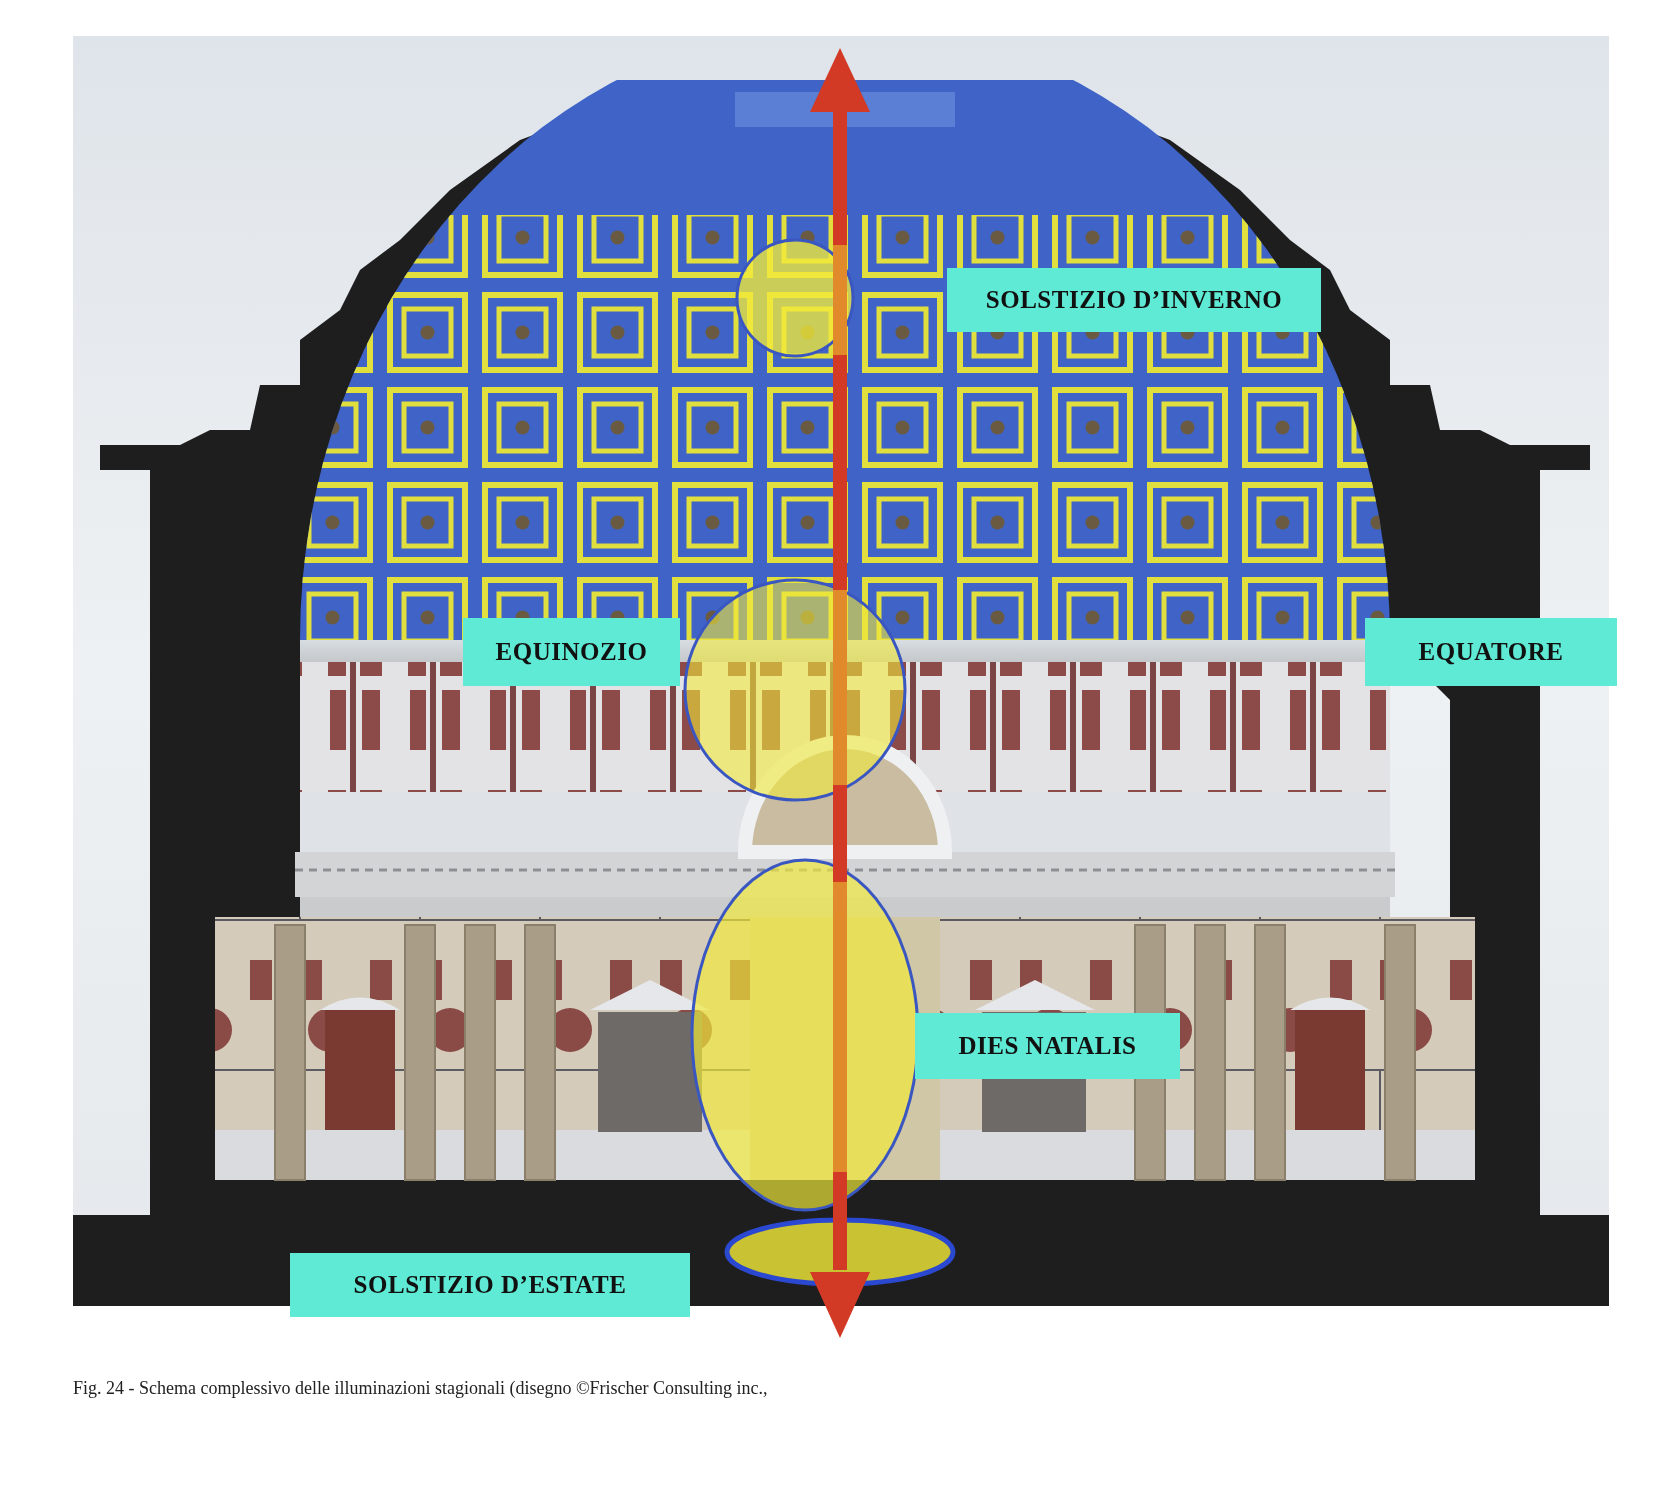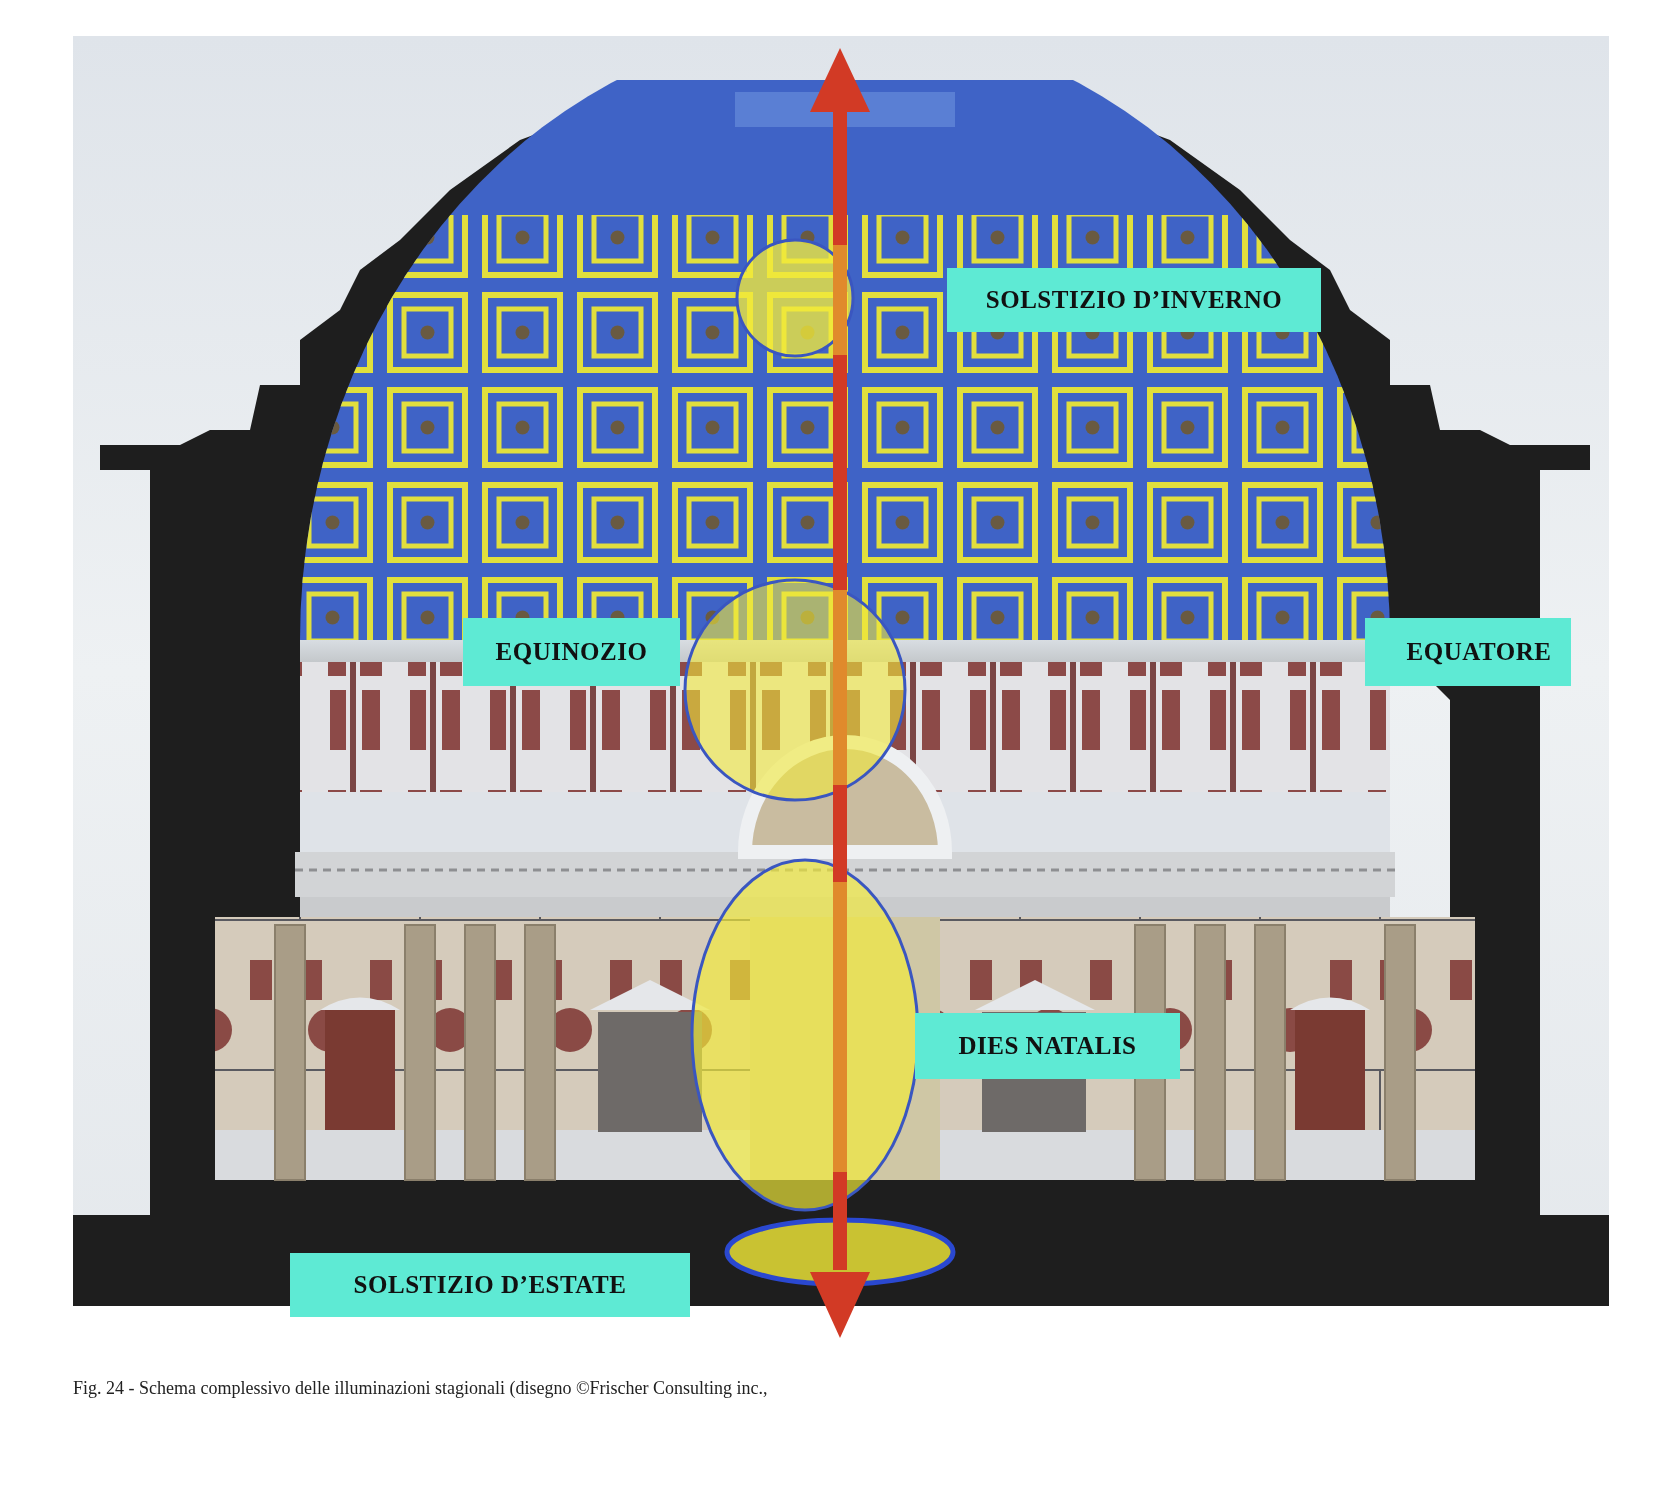--- a/index.html
+++ b/index.html
@@ -121,19 +121,19 @@
     <rect x="833" y="590" width="14" height="195" fill="#e08a2c"></rect>
     <rect x="833" y="882" width="14" height="290" fill="#e08a2c"></rect>
     <polygon points="840,48 810,112 870,112" fill="#d23a25"></polygon>
     <polygon points="840,1338 810,1272 870,1272" fill="#d23a25"></polygon>
   </g>
 </svg>
 </div>
 
 <div class="label" style="left:947px;top:268px;width:374px;height:64px;">SOLSTIZIO D’INVERNO</div>
 <div class="label" style="left:463px;top:618px;width:217px;height:68px;">EQUINOZIO</div>
-<div class="label" style="left:1365px;top:618px;width:184px;height:68px;padding-left:22px;">EQUATORE</div>
+<div class="label" style="left:1365px;top:618px;width:252px;height:68px;">EQUATORE</div>
 <div class="label" style="left:915px;top:1013px;width:265px;height:66px;">DIES NATALIS</div>
 <div class="label" style="left:290px;top:1210px;width:400px;height:64px;margin-top:43px;">SOLSTIZIO D’ESTATE</div>
 
 <div id="caption">
   <div>Fig. 24 - Schema complessivo delle illuminazioni stagionali (disegno ©Frischer Consulting inc.,</div>
 </div>
 
 </body></html>

